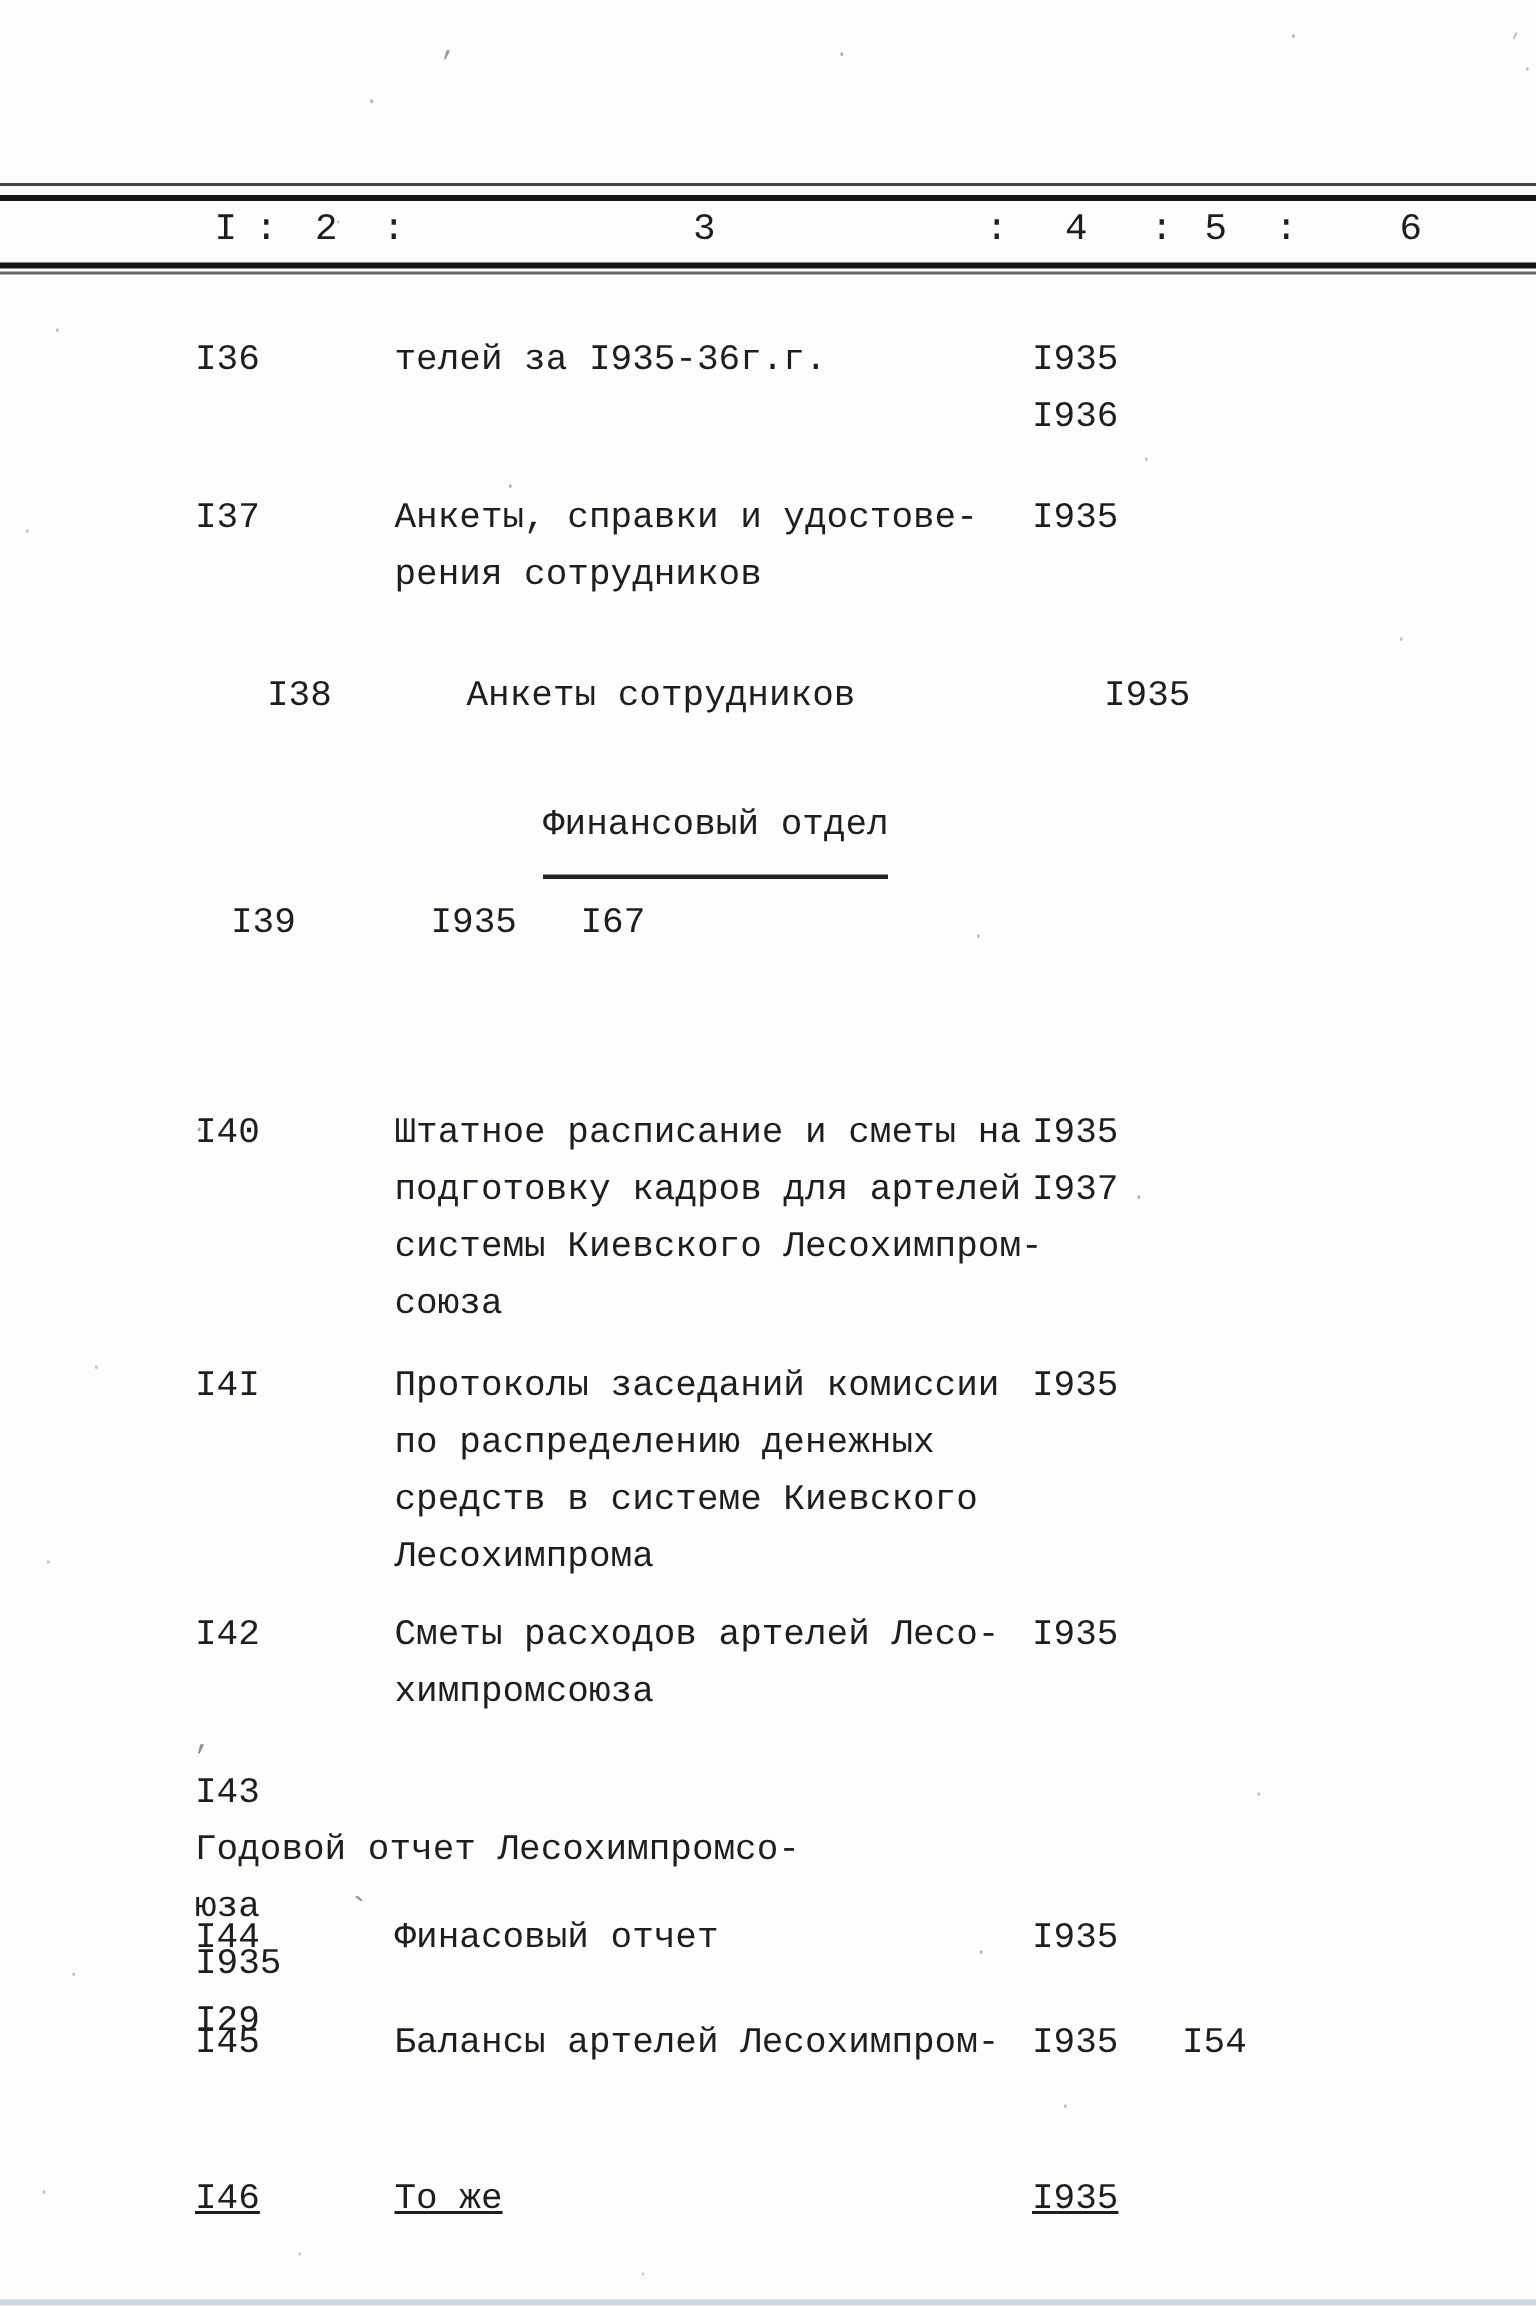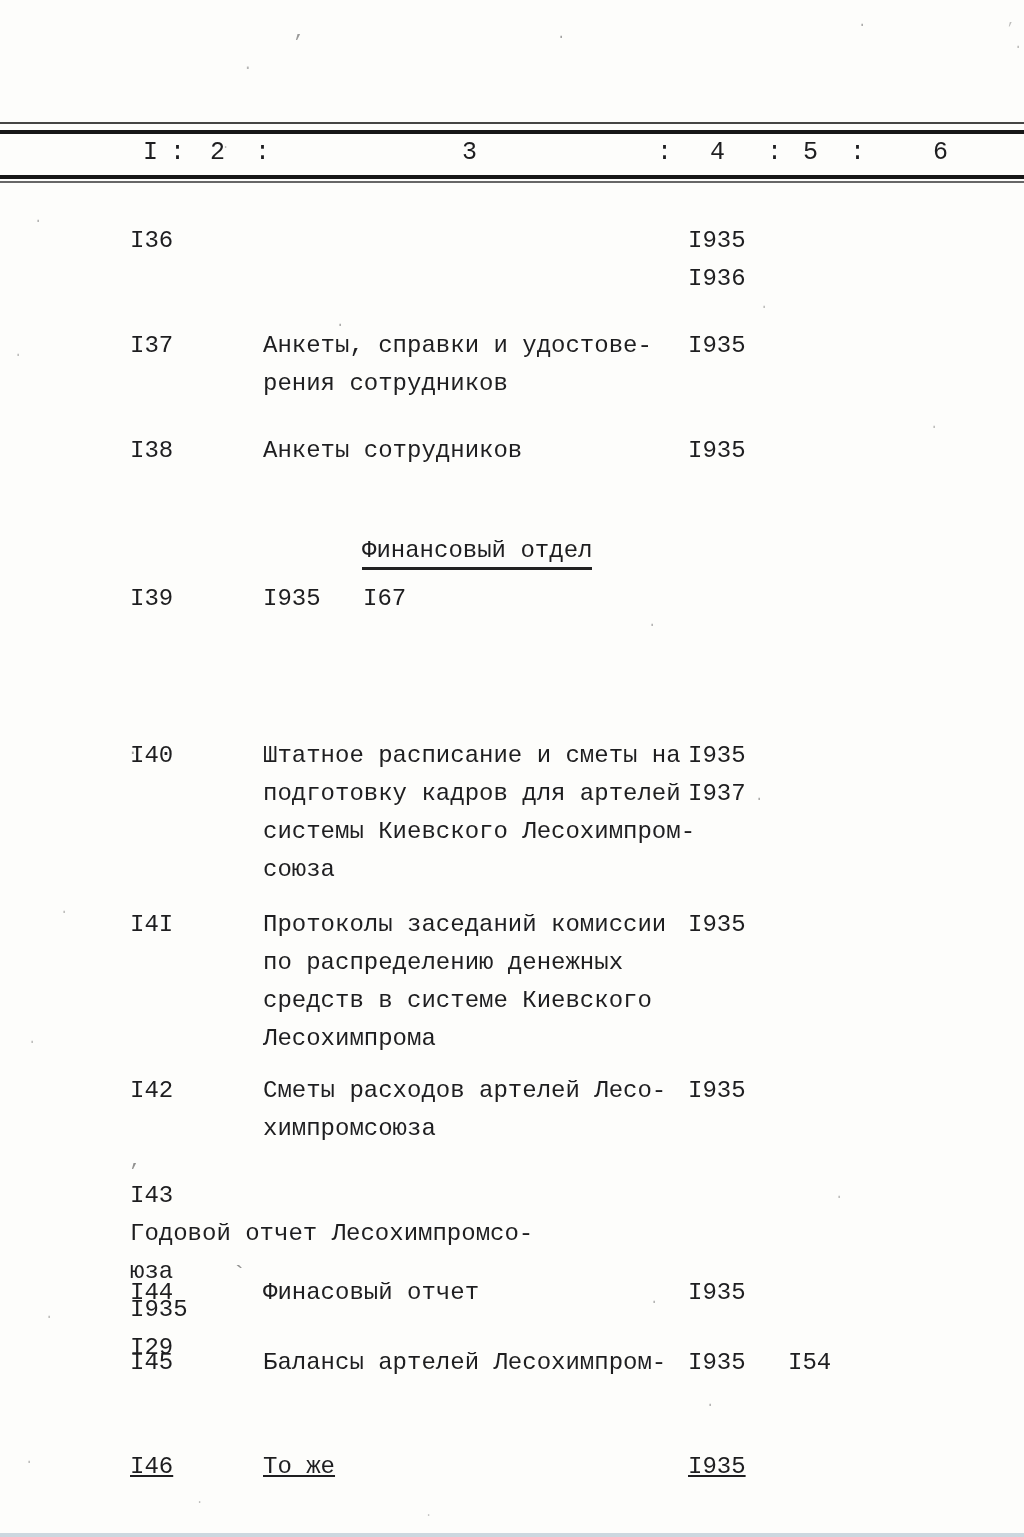--- a/index.html
+++ b/index.html
@@ -38,21 +38,21 @@
   }
 
   .section-title {
     position: absolute;
     left: 362px;
     top: 538px;
     font-size: 24px;
     line-height: 26px;
     white-space: nowrap;
     border-bottom: 3px solid #222;
-    padding-bottom: 3px;
+    padding-bottom: 19px;
   }
 
   .entry {
     position: absolute;
     left: 130px;
     display: flex;
     align-items: flex-start;
     font-size: 24px;
     line-height: 38px;
   }
@@ -102,52 +102,53 @@
       <span class="header-token" style="left: 850px;">:</span>
       <span class="header-token" style="left: 933px;">6</span>
     </div>
 
   <div class="section-title">Финансовый отдел</div>
 
   <div id="entries">
   <div class="entry" style="top: 222px;">
     <div class="col-num">I36</div>
     <div class="col-desc">
+          <div>телей за I935-36г.г.</div>
         </div>
     <div class="col-years">
           <div>I935</div>
           <div>I936</div>
         </div>
     <div class="col-extra"></div>
   </div>
 
   <div class="entry" style="top: 327px;">
     <div class="col-num">I37</div>
     <div class="col-desc">
           <div>Анкеты, справки и удостове-</div>
           <div>рения сотрудников</div>
         </div>
     <div class="col-years">
           <div>I935</div>
         </div>
     <div class="col-extra"></div>
   </div>
 
-  <div class="entry" style="top: 432px;">
+  <div class="entry" style="top: 446px; margin-left: 48px;">
     <div class="col-num">I38</div>
     <div class="col-desc">
           <div>Анкеты сотрудников</div>
         </div>
     <div class="col-years">
           <div>I935</div>
         </div>
     <div class="col-extra"></div>
   </div>
 
-  <div class="entry" style="top: 580px;">
+  <div class="entry" style="top: 597px; margin-left: 24px;">
     <div class="col-num">I39</div>
     <div class="col-years">
           <div>I935</div>
         </div>
     <div class="col-extra">I67</div>
   </div>
 
   <div class="entry" style="top: 737px;">
     <div class="col-num">I40</div>
     <div class="col-desc">

